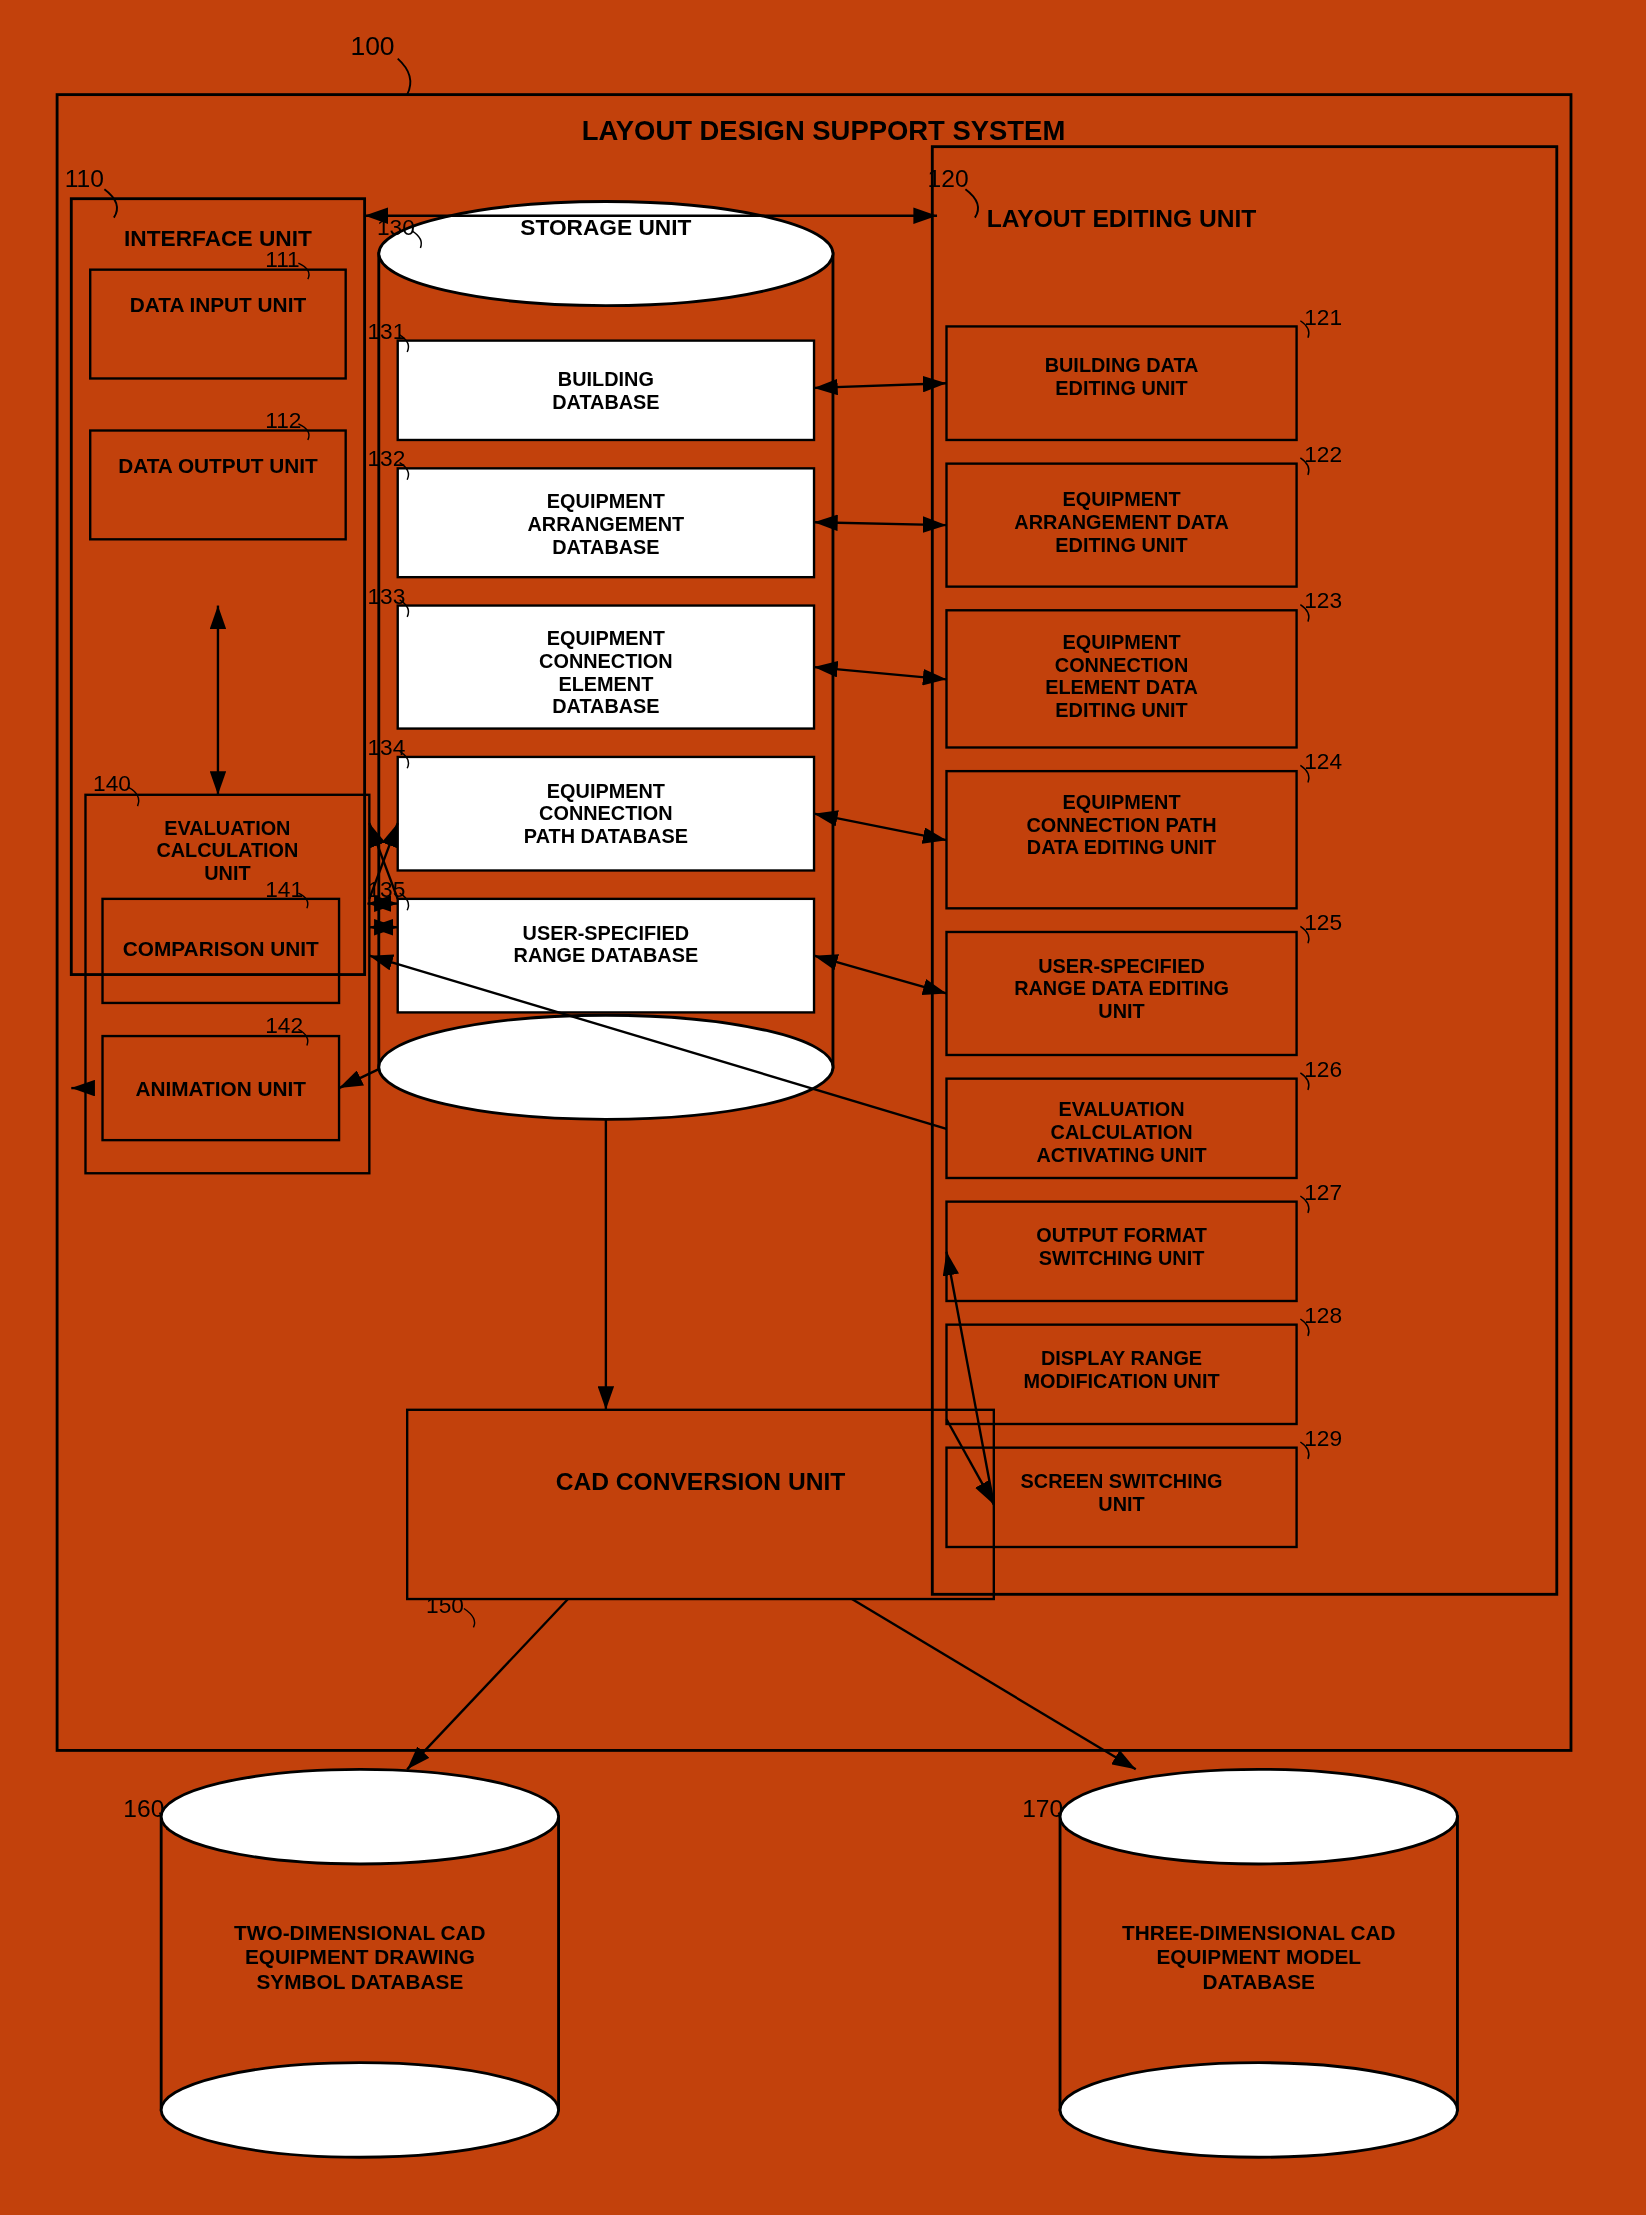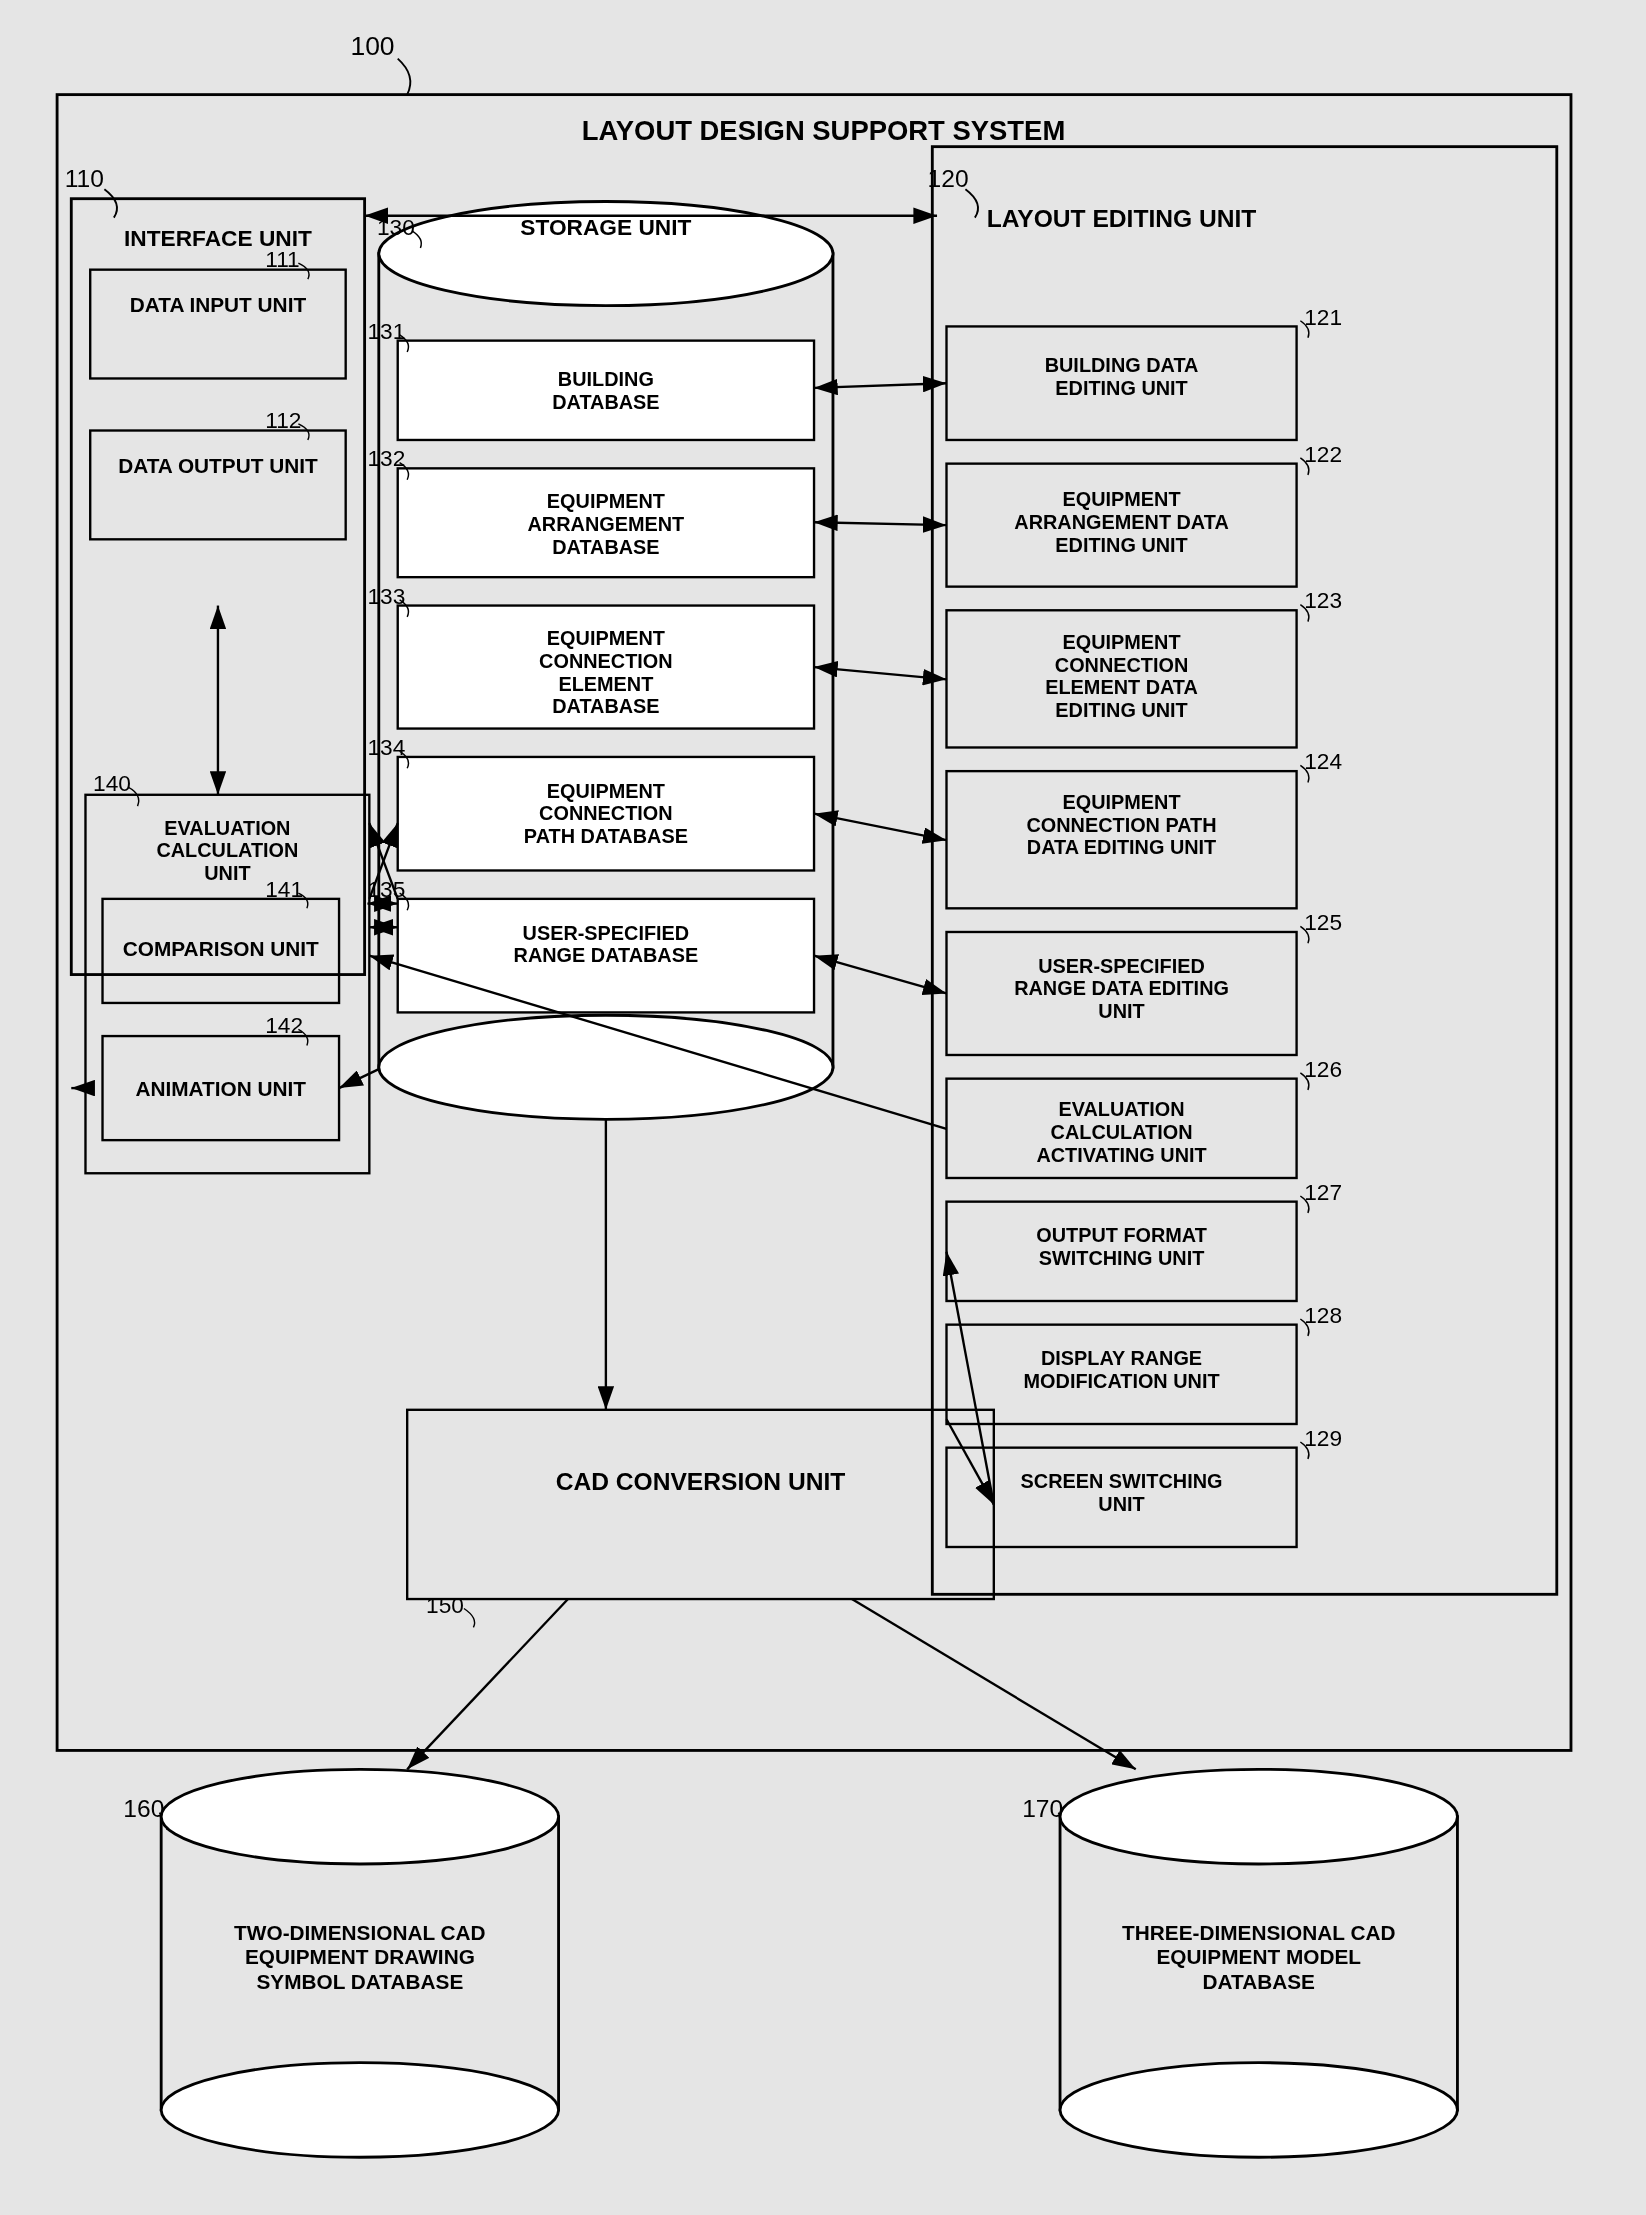--- a/index.html
+++ b/index.html
@@ -8,21 +8,21 @@
       font-family: Arial, sans-serif;
       width: 1647px;
       min-height: 2215px;
       position: relative;
       overflow: hidden;
     }
     .diagram-container {
       position: relative;
       width: 1647px;
       height: 2215px;
-      background: #e5e5e5;
+      background: #c2410c;
     }
   </style>
 </head>
 <body>
 
 <div class="diagram-container">
   <svg width="1647" height="2215" style="position:absolute;top:0;left:0;" xmlns="http://www.w3.org/2000/svg" viewBox="0 0 1740 2341">
 
     <text x="370" y="58" font-size="28" font-family="Arial" font-weight="normal">100</text>
     <path d="M 420 62 Q 440 80 430 100" stroke="#000" stroke-width="2" fill="none"></path>

